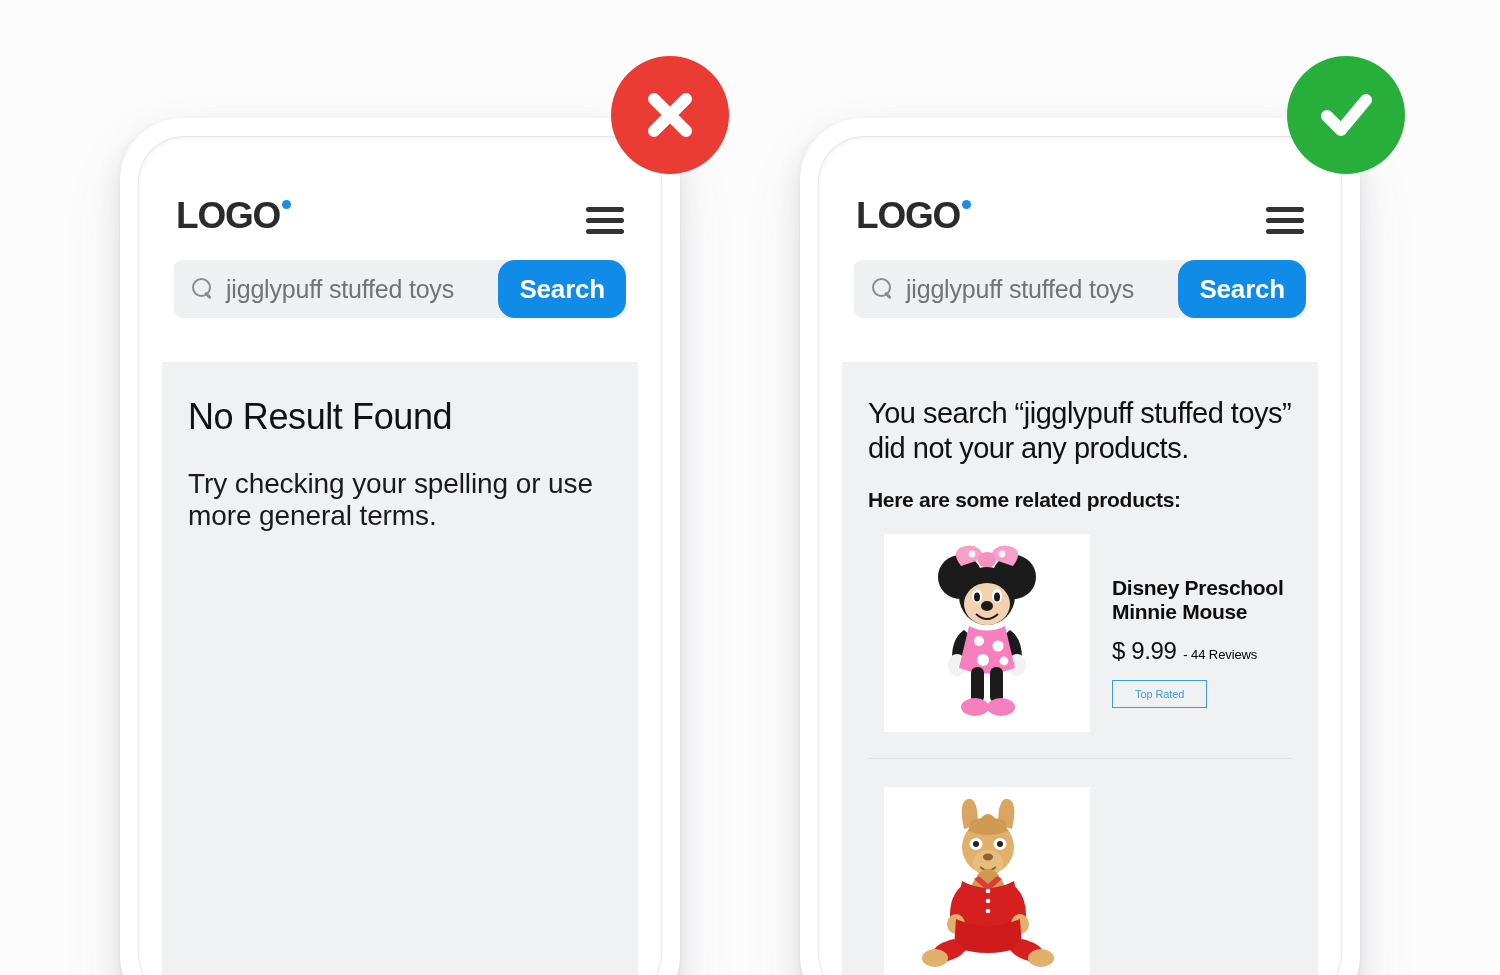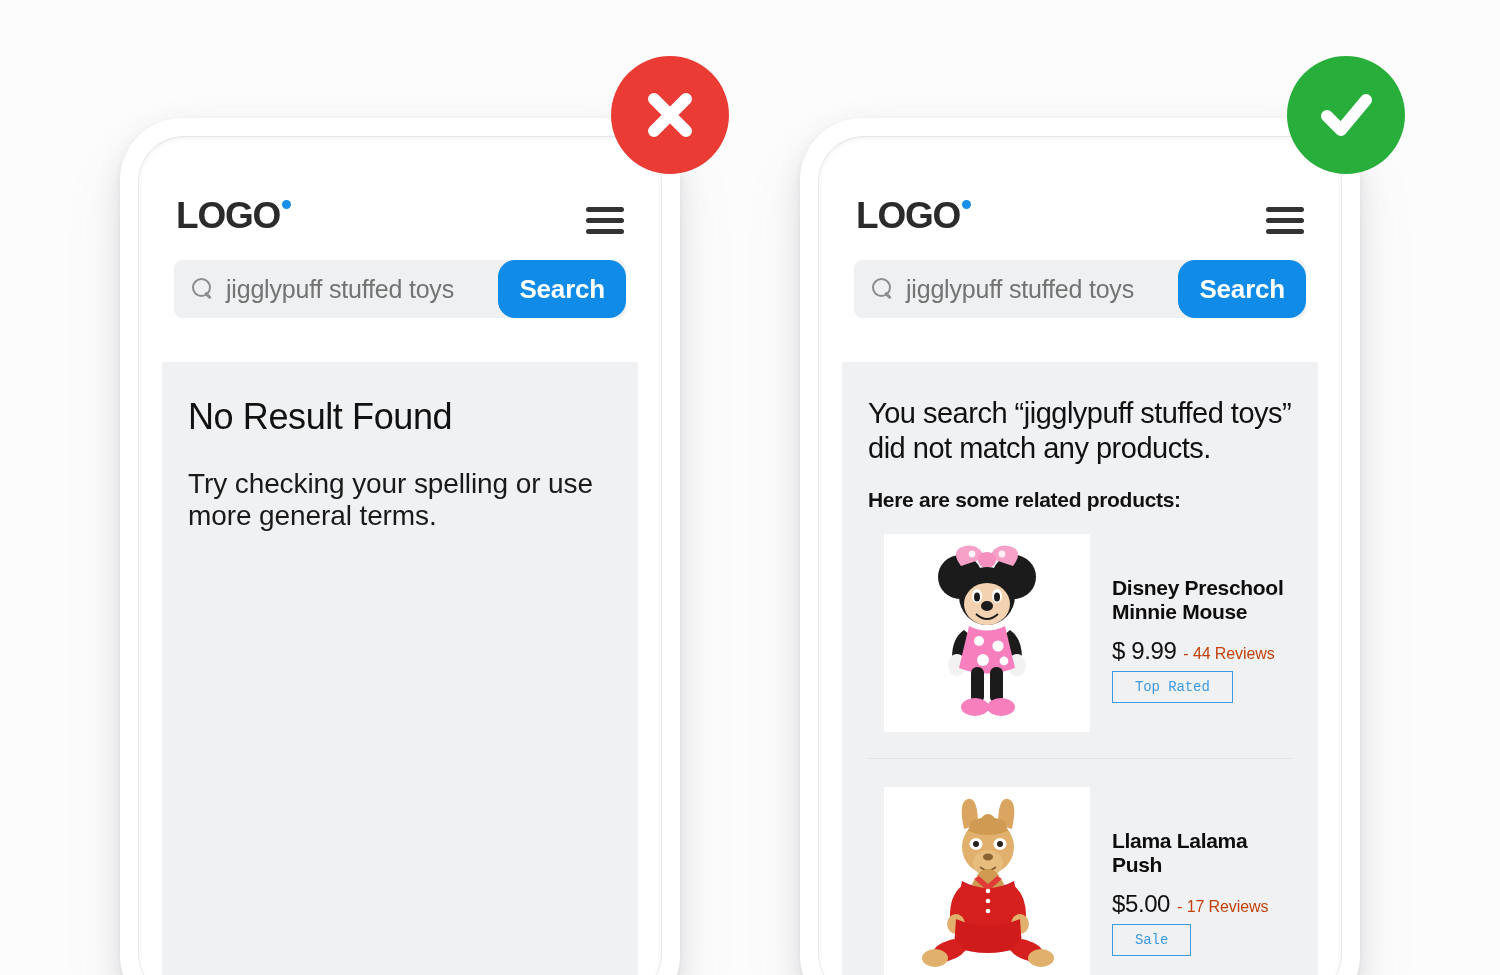--- a/index.html
+++ b/index.html
@@ -252,35 +252,35 @@
     display: flex;
     align-items: baseline;
     gap: 7px;
   }
   .product-price {
     font-size: 24px;
     color: #111111;
     letter-spacing: -0.4px;
   }
   .product-reviews {
-    font-size: 16px;
-    color: #c2410c;
+    font-size: 13px;
+    color: #000000;
     letter-spacing: -0.1px;
   }
   .product-badge {
-    margin-top: 6px;
+    margin-top: 15px;
     display: inline-block;
     border: 1.6px solid #3d9ae0;
     color: #3d9ae0;
-    font-size: 14px;
+    font-size: 11px;
     padding: 7px 22px;
     background: transparent;
     letter-spacing: -0.1px;
     cursor: pointer;
-    font-family: Liberation Mono, monospace;
+    font-family: Liberation Sans, sans-serif;
   }
 
   
   .status-badge {
     position: absolute;
     width: 118px;
     height: 118px;
     border-radius: 50%;
     display: flex;
     align-items: center;
@@ -345,21 +345,21 @@
           <div class="search-row">
             <div class="search-field">
               <span class="search-icon"></span>
               <span class="search-value" title="Search products">jigglypuff stuffed toys</span>
             </div>
             <button class="search-button">Search</button>
           </div>
         </div>
 
         <div class="results">
-          <div class="match-msg">You search “jigglypuff stuffed toys” did not match any products.</div>
+          <div class="match-msg">You search “jigglypuff stuffed toys” did not your any products.</div>
           <div class="related-label">Here are some related products:</div>
 
           <div class="product-list">
 
             <div class="product">
               <div class="product-thumb">
                 <svg viewBox="0 0 206 198" xmlns="http://www.w3.org/2000/svg">
                   <rect x="0" y="0" width="206" height="198" fill="#ffffff"></rect>
 
                   <circle cx="76" cy="43" r="22" fill="#1b1b1b"></circle>
@@ -456,28 +456,20 @@
                   <ellipse cx="136" cy="137" rx="9" ry="10" fill="#e0b06c"></ellipse>
 
                   <path d="M72 132 q32 14 64 0 l2 28 q-34 12 -68 0 z" fill="#cf1b1b"></path>
 
                   <path d="M70 152 q-18 4 -22 14 q-2 8 10 9 q16 -2 24 -12 z" fill="#d6201f"></path>
                   <path d="M138 152 q18 4 22 14 q2 8 -10 9 q-16 -2 -24 -12 z" fill="#d6201f"></path>
                   <ellipse cx="51" cy="171" rx="13" ry="9" fill="#e0b06c"></ellipse>
                   <ellipse cx="157" cy="171" rx="13" ry="9" fill="#e0b06c"></ellipse>
                 </svg>
               </div>
-              <div class="product-info">
-                <div class="product-title">Llama Lalama Push</div>
-                <div class="product-price-row">
-                  <span class="product-price">$5.00</span>
-                  <span class="product-reviews">- 17 Reviews</span>
-                </div>
-                <button class="product-badge">Sale</button>
-              </div>
             </div>
 
           </div>
         </div>
 
       </div>
     </div>
   </div>
 
   <div class="status-badge cross">

